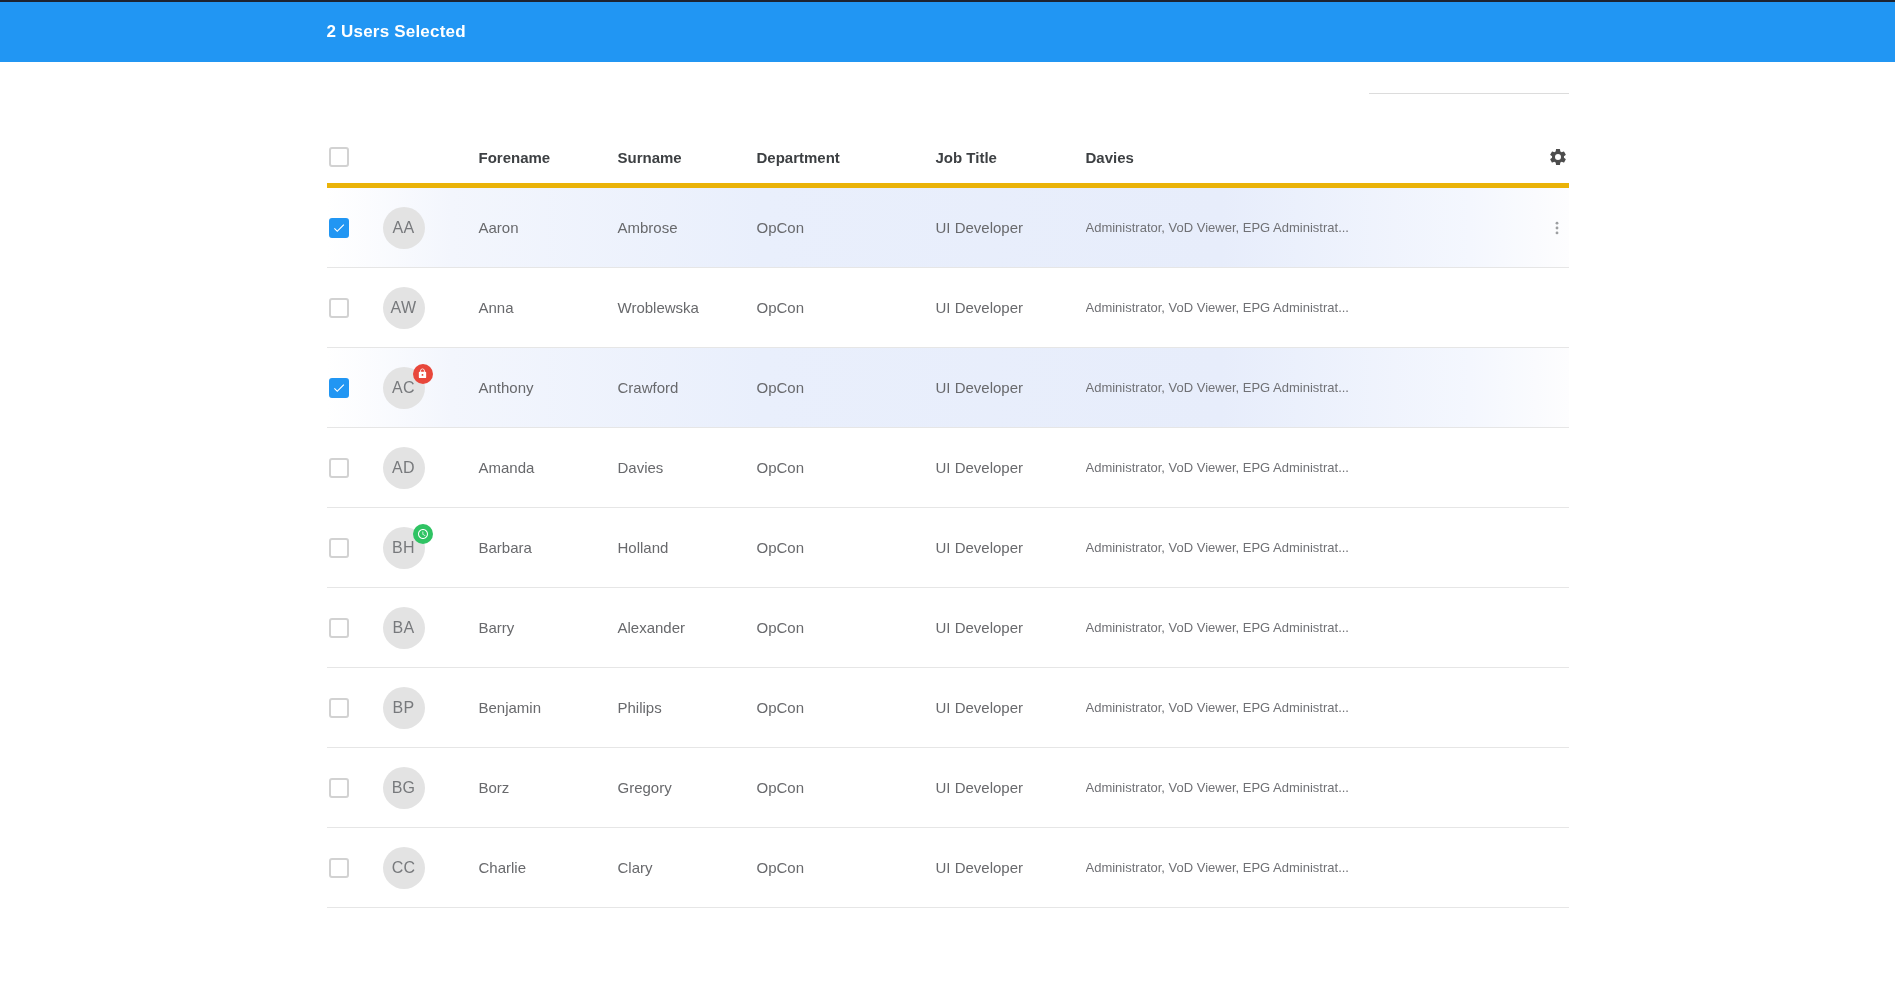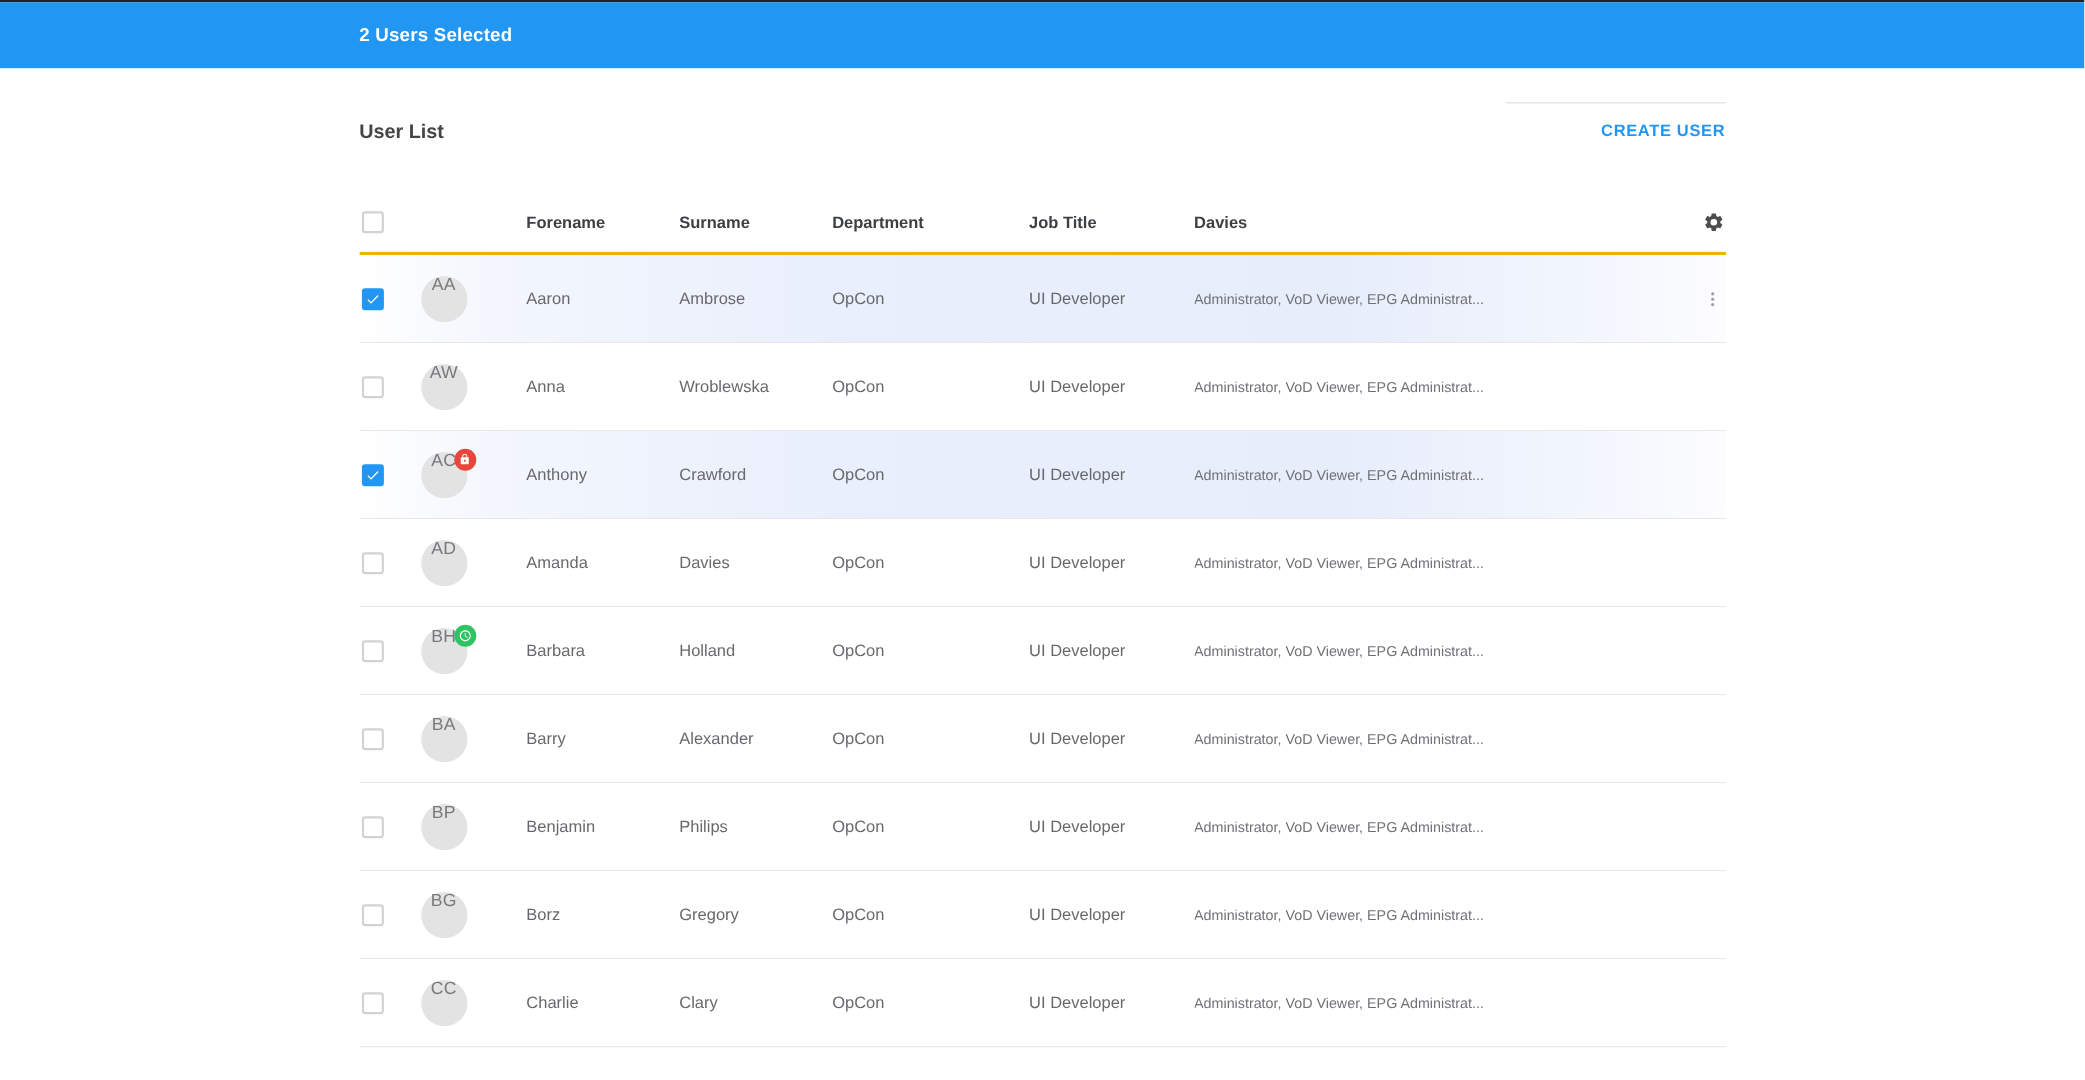--- a/index.html
+++ b/index.html
@@ -24,21 +24,21 @@
     border:none; border-bottom:1px solid #dcdcdc; outline:none; font-size:15px;
     color:#555; background:transparent; font-family:inherit; }
   .title-row { display:flex; align-items:center; justify-content:space-between;
     height:36px; margin-top:8px; }
   .page-title { font-size:18px; font-weight:700; color:#454545; }
   .create-link { font-size:15px; font-weight:700; color:#2196f3; letter-spacing:.6px;
     text-decoration:none; cursor:pointer; }
 
   
   .table { width:1242px; margin:38px auto 0 auto; }
-  .thead { display:flex; align-items:center; height:57px; border-bottom:3px solid #eab308; }
+  .thead { display:flex; align-items:center; height:57px; border-bottom:5px solid #eab308; }
   .thead .hlabel { font-size:15px; font-weight:700; color:#3d4043; }
   .row { display:flex; align-items:center; height:80px; border-bottom:1px solid #e6e6e6;
     background:#ffffff; cursor:pointer; }
   .row.selected { background:linear-gradient(90deg,#ffffff 0%, #f3f6fd 10%, #e9effc 35%,
     #e7edfb 72%, #f4f7fe 92%, #fdfdfe 100%); }
 
   .cell { flex:0 0 auto; }
   .c-check  { width:48px; padding-left:2px; }
   .c-avatar { width:104px; padding-left:8px; }
   .c-fore   { width:139px; }
@@ -51,21 +51,21 @@
   .cell-text { font-size:15px; color:#68696c; }
   .roles-text { font-size:13px; color:#707175; }
 
   .checkbox { width:20px; height:20px; border:2px solid #d2d2d2; border-radius:3px;
     background:#fff; display:flex; align-items:center; justify-content:center; cursor:pointer; }
   .checkbox svg { display:none; }
   .checkbox.checked { background:#2196f3; border-color:#2196f3; }
   .checkbox.checked svg { display:block; }
 
   .avatar { position:relative; width:42px; height:42px; border-radius:50%;
-    background:#e3e3e3; display:flex; align-items:flex-start; justify-content:center; }
+    background:#e3e3e3; display:flex; align-items:center; justify-content:center; }
   .av-txt { font-size:16px; color:#77797c; letter-spacing:.3px; }
   .badge { position:absolute; top:-3px; right:-8px; width:20px; height:20px;
     border-radius:50%; display:flex; align-items:center; justify-content:center; }
   .badge.lock  { background:#e8473b; }
   .badge.clock { background:#2fc363; }
 
   .kebab { width:24px; height:32px; display:flex; align-items:center;
     justify-content:center; cursor:pointer; }
 
   .gear { width:22px; height:22px; cursor:pointer; display:flex; align-items:center;
@@ -77,24 +77,20 @@
 <div class="top-strip"></div>
 
 <header class="appbar">
   <div class="appbar-inner">
     <span class="sel-text">2 Users Selected</span>
   </div>
 </header>
 
 <section class="toolbar">
   <input class="search-input" type="text" placeholder="" style="">
-  <div class="title-row">
-    <h1 class="page-title">User List</h1>
-    <a class="create-link">CREATE USER</a>
-  </div>
 </section>
 
 <section class="table">
   <div class="thead">
     <div class="cell c-check">
       <span class="checkbox">
         
       </span>
     </div>
     <div class="cell c-avatar"></div>

